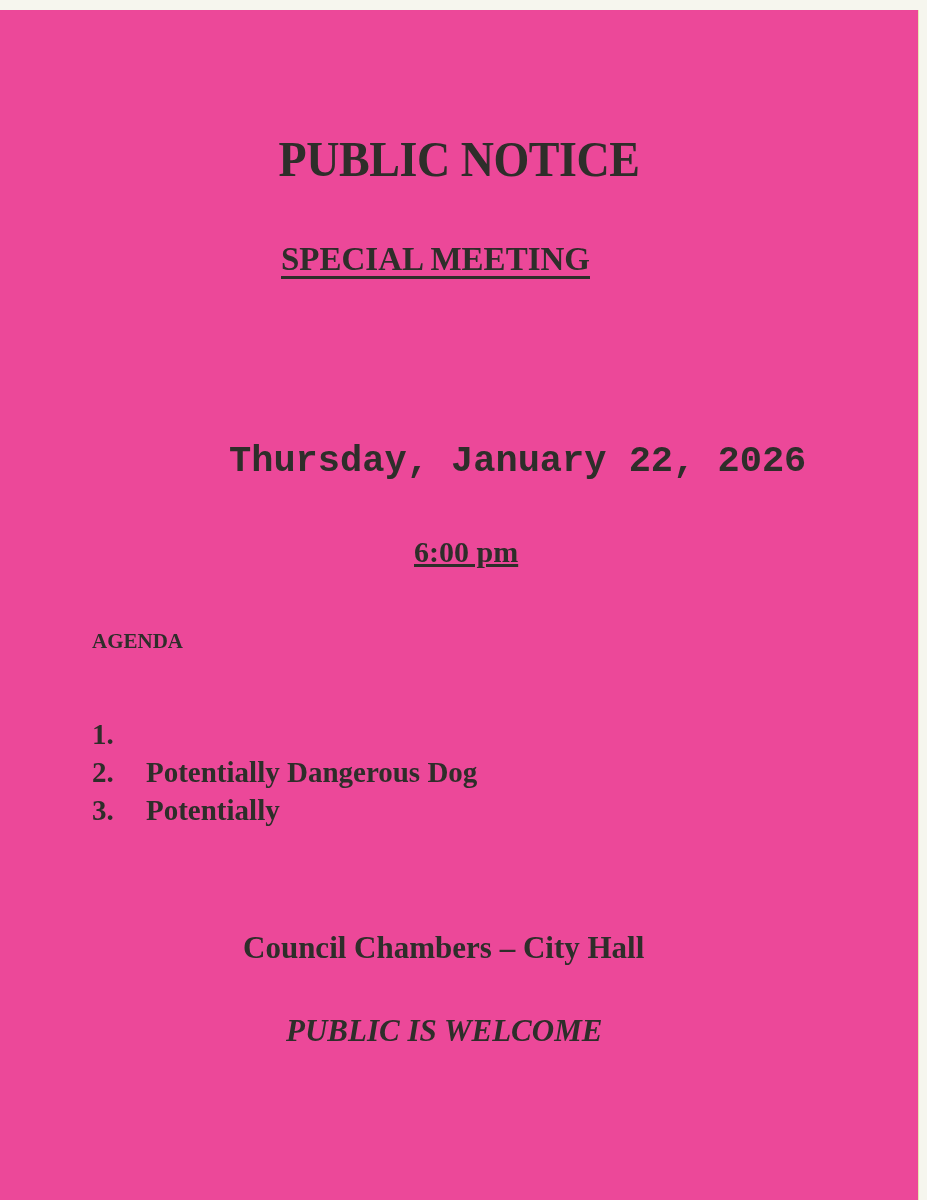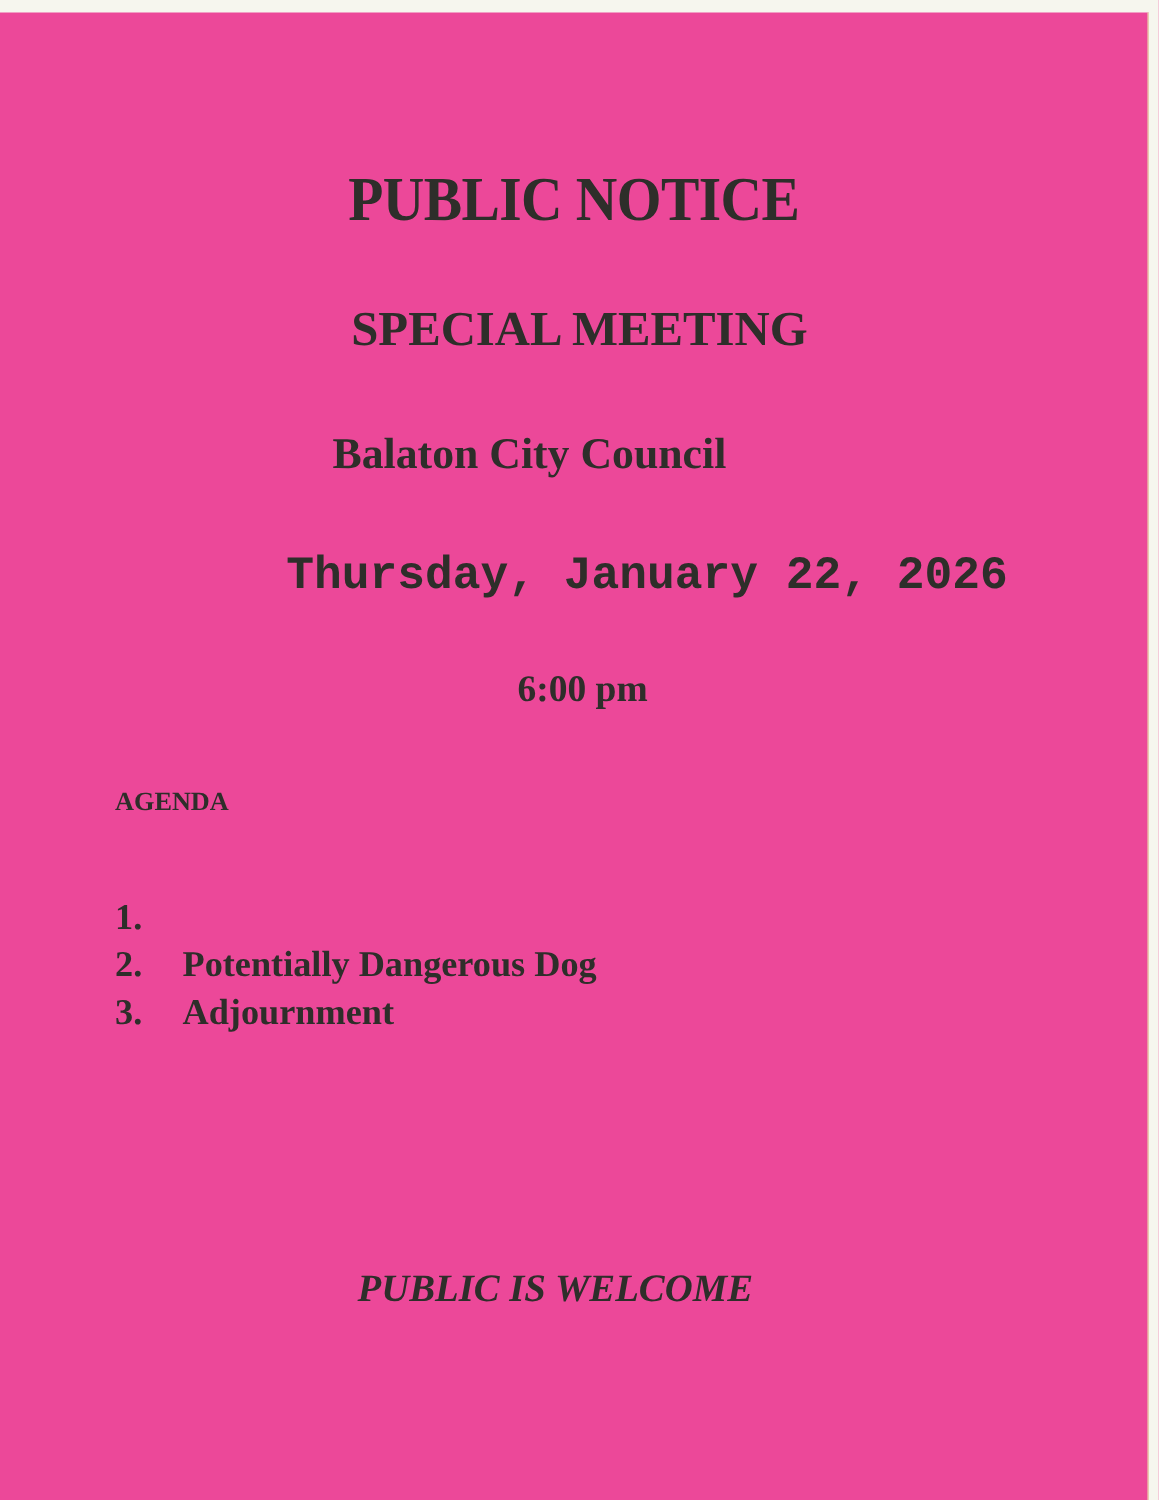--- a/index.html
+++ b/index.html
@@ -13,48 +13,48 @@
     .page {
       position: absolute; left: 0; top: 10px;
       width: 918px; height: 1192px;
       background: #ec4899;
       border-right: 1px solid #e8e6b0;
       border-bottom: 1px solid #e8e6b0;
     }
     .line { position: absolute; font-weight: bold; white-space: nowrap; }
     .center { left: 0; width: 918px; text-align: center; }
     .title { top: 120px; font-size: 50px; letter-spacing: -0.5px; transform: scaleX(0.92); }
-    .subtitle { top: 231px; font-size: 39px; left: 281px; text-decoration-thickness: 3px; text-underline-offset: 6px; }
+    .subtitle { top: 231px; font-size: 33px; left: 281px; text-decoration: underline; text-decoration-thickness: 3px; text-underline-offset: 6px; }
     .org { top: 333px; left: 266px; font-size: 35px; }
     .date { top: 430px; left: 229px; font-size: 37px; font-family: Liberation Mono, monospace; }
-    .time { top: 525px; left: 414px; font-size: 30px; }
+    .time { top: 525px; left: 414px; font-size: 30px; text-decoration: underline; }
     .agenda-title { top: 619px; left: 92px; font-size: 21px; }
     .agenda-list { position: absolute; top: 705px; left: 92px; margin: 0; padding: 0; list-style: none; font-weight: bold; font-size: 29px; }
     .agenda-list li { height: 38px; line-height: 38px; display: flex; }
     .agenda-list .num { width: 54px; }
     .location { top: 920px; left: 243px; font-size: 31px; }
     .welcome { top: 1003px; left: 286px; font-size: 31px; font-style: italic; }
   </style>
 </head>
 <body>
 
 <div class="page">
   <div class="line center title">PUBLIC NOTICE</div>
   <div class="line subtitle">SPECIAL MEETING</div>
-  <div class="line org">Balaton City Council</div>
   <div class="line date">Thursday, January 22, 2026</div>
   <div class="line time">6:00 pm</div>
   <div class="line agenda-title">AGENDA</div>
   <ul class="agenda-list">
     <li>
       <span class="num">1.</span>
     </li>
     <li>
       <span class="num">2.</span>
       <span>Potentially Dangerous Dog</span>
     </li>
     <li>
       <span class="num">3.</span>
-      <span>Adjournment</span>
+      <span>Potentially</span>
     </li>
   </ul>
+  <div class="line location">Council Chambers – City Hall</div>
   <div class="line welcome">PUBLIC IS WELCOME</div>
 </div>
 
 </body></html>

